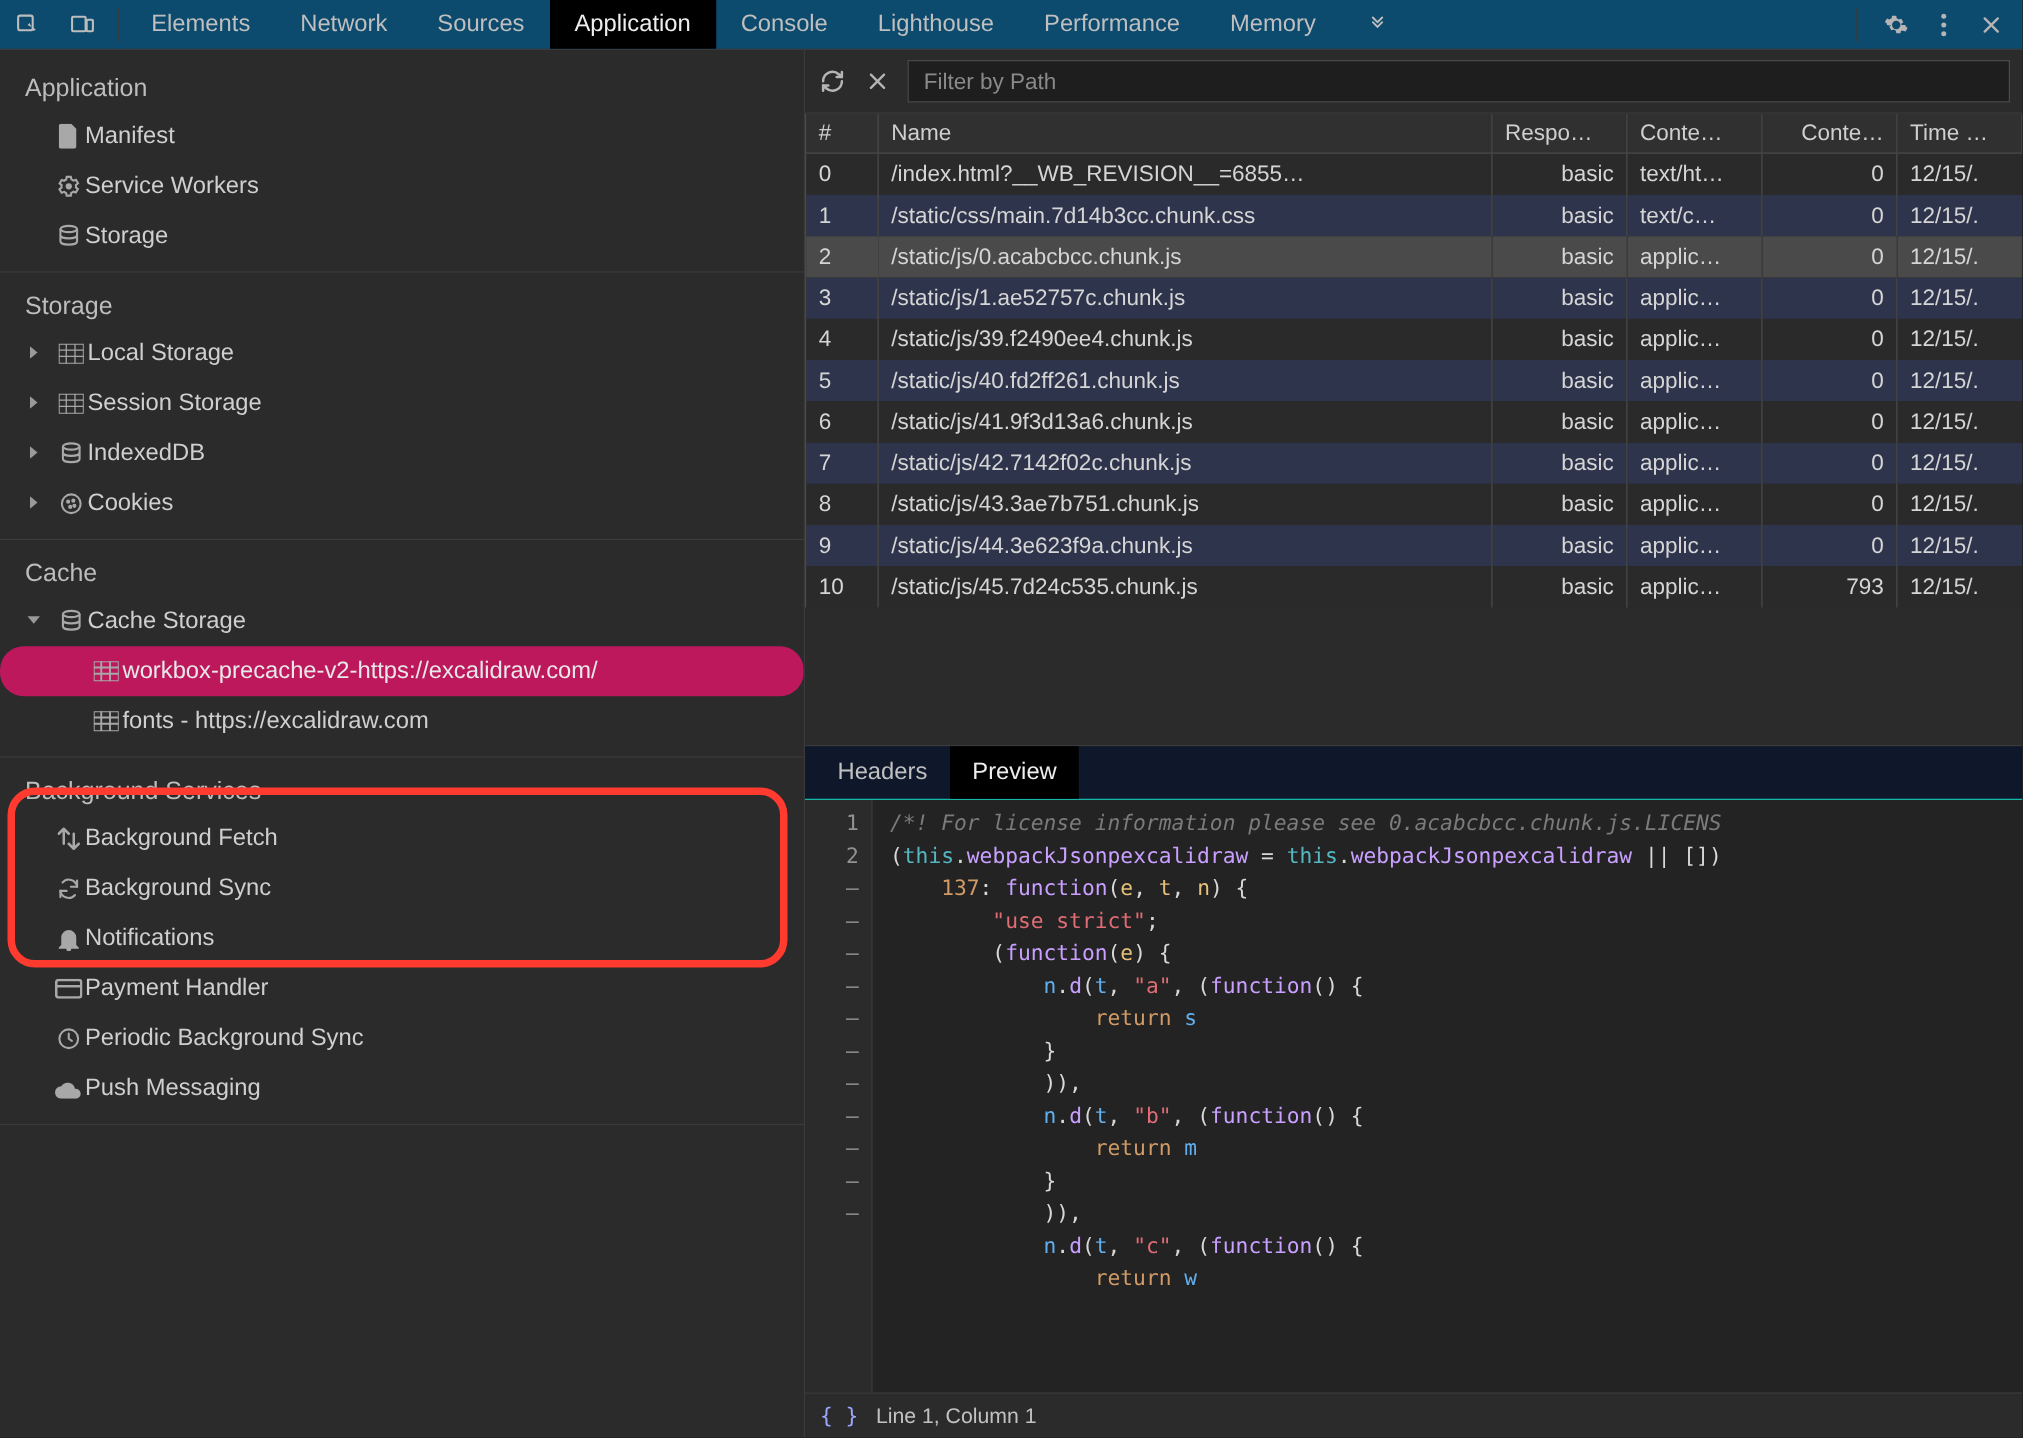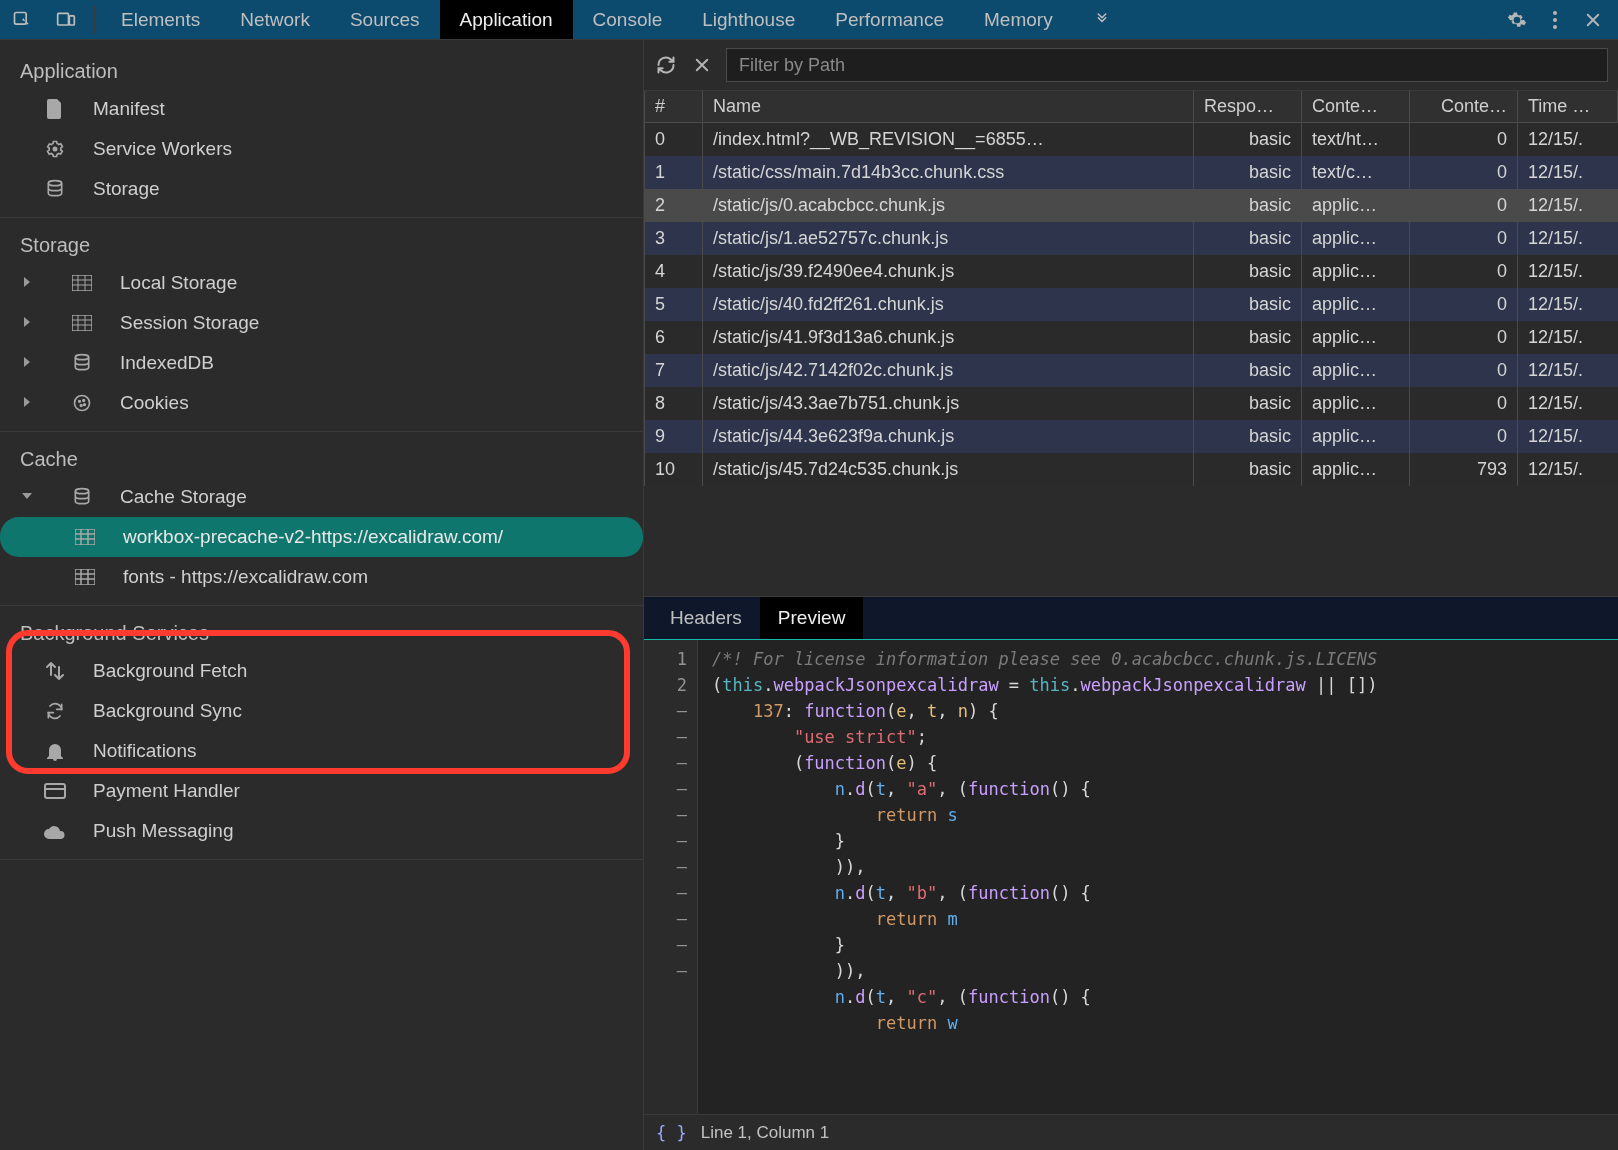--- a/index.html
+++ b/index.html
@@ -74,26 +74,26 @@
     color: #bdbdbd;
     font-size: 20px;
   }
   .tree-item {
     display: flex;
     align-items: center;
     height: 40px;
     padding-left: 44px;
     color: #cfcfcf;
     cursor: pointer;
-    gap: 27px;
+    gap: 2px;
     font-size: 19px;
     white-space: nowrap; overflow: hidden; text-overflow: ellipsis;
   }
   .tree-item.sub { padding-left: 74px; }
-  .tree-item.sel { background: #0f766e; color:#e8e8e8;border-radius:19px; }
+  .tree-item.sel { background: #be185d; color:#e8e8e8;border-radius:19px; }
   .tree-item .twisty {
     width: 12px; height:12px; color:#9a9a9a; flex:0 0 12px;
     margin-left:-22px; margin-right:10px;
   }
   .tree-item .ic {
     width: 22px; height:22px; color:#a8a8a8; flex:0 0 22px;
     display:flex; align-items:center; justify-content:center;
   }
   .sep { height:1px; background:#3a3a3a; margin: 8px 0 2px 0; }
   .highlight-box {
@@ -439,20 +439,29 @@
       <span class="ic">
           <svg width="22" height="16" viewBox="0 0 22 16" fill="none" stroke="currentColor" stroke-width="2">
             <rect x="1" y="1" width="20" height="14" rx="2"></rect>
             <path d="M1 6h20"></path>
           </svg>
         </span>
       <span>Payment Handler</span>
     </div>
     <div class="tree-item">
       <span class="ic">
+          <svg width="20" height="20" viewBox="0 0 24 24" fill="none" stroke="currentColor" stroke-width="2" stroke-linecap="round">
+            <circle cx="12" cy="12" r="9"></circle>
+            <path d="M12 7v5l3 2"></path>
+          </svg>
+        </span>
+      <span>Periodic Background Sync</span>
+    </div>
+    <div class="tree-item">
+      <span class="ic">
           <svg width="22" height="16" viewBox="0 0 22 16" fill="currentColor">
             <path d="M17 16H5a5 5 0 010-10 6 6 0 0111 2 4 4 0 011 8z"></path>
           </svg>
         </span>
       <span>Push Messaging</span>
     </div>
 
     <div class="sep"></div>
 
     <div class="highlight-box" style="left:6px; top:590px; width:624px; height:144px;"></div>

